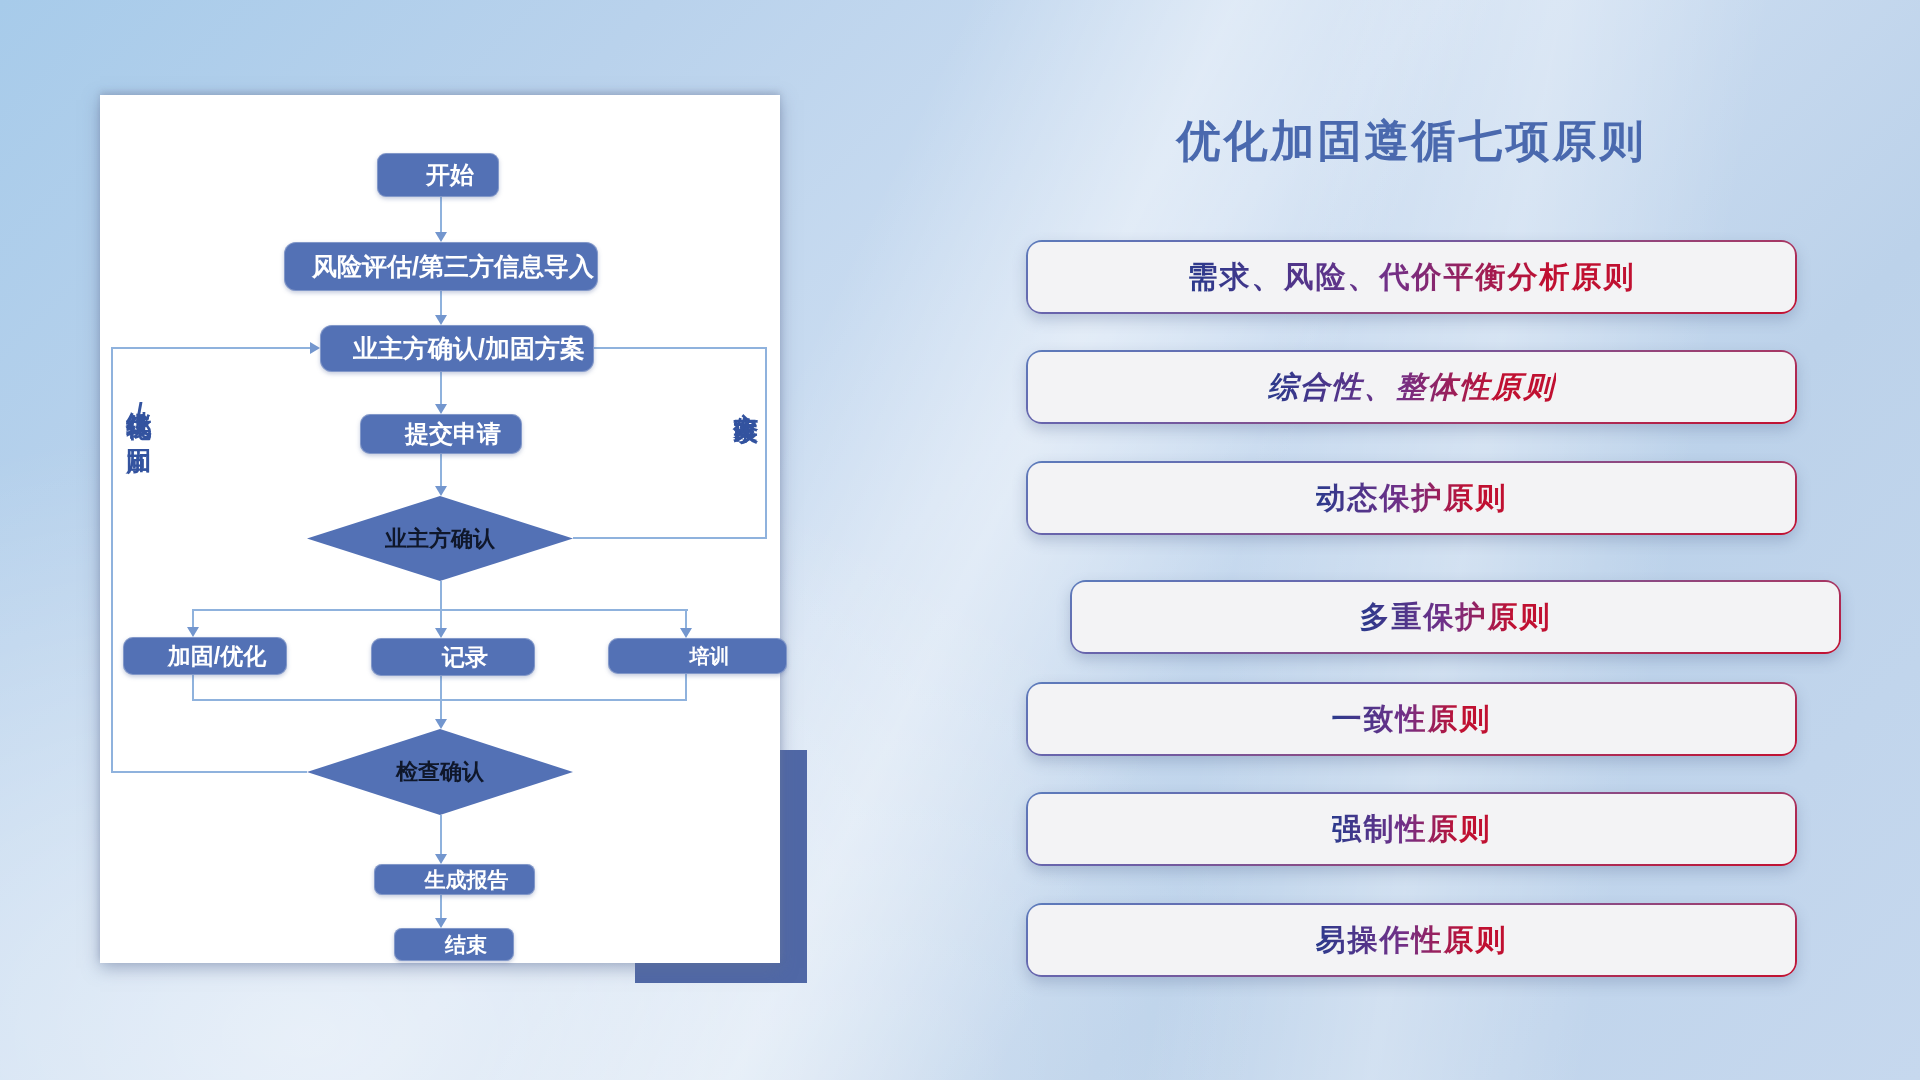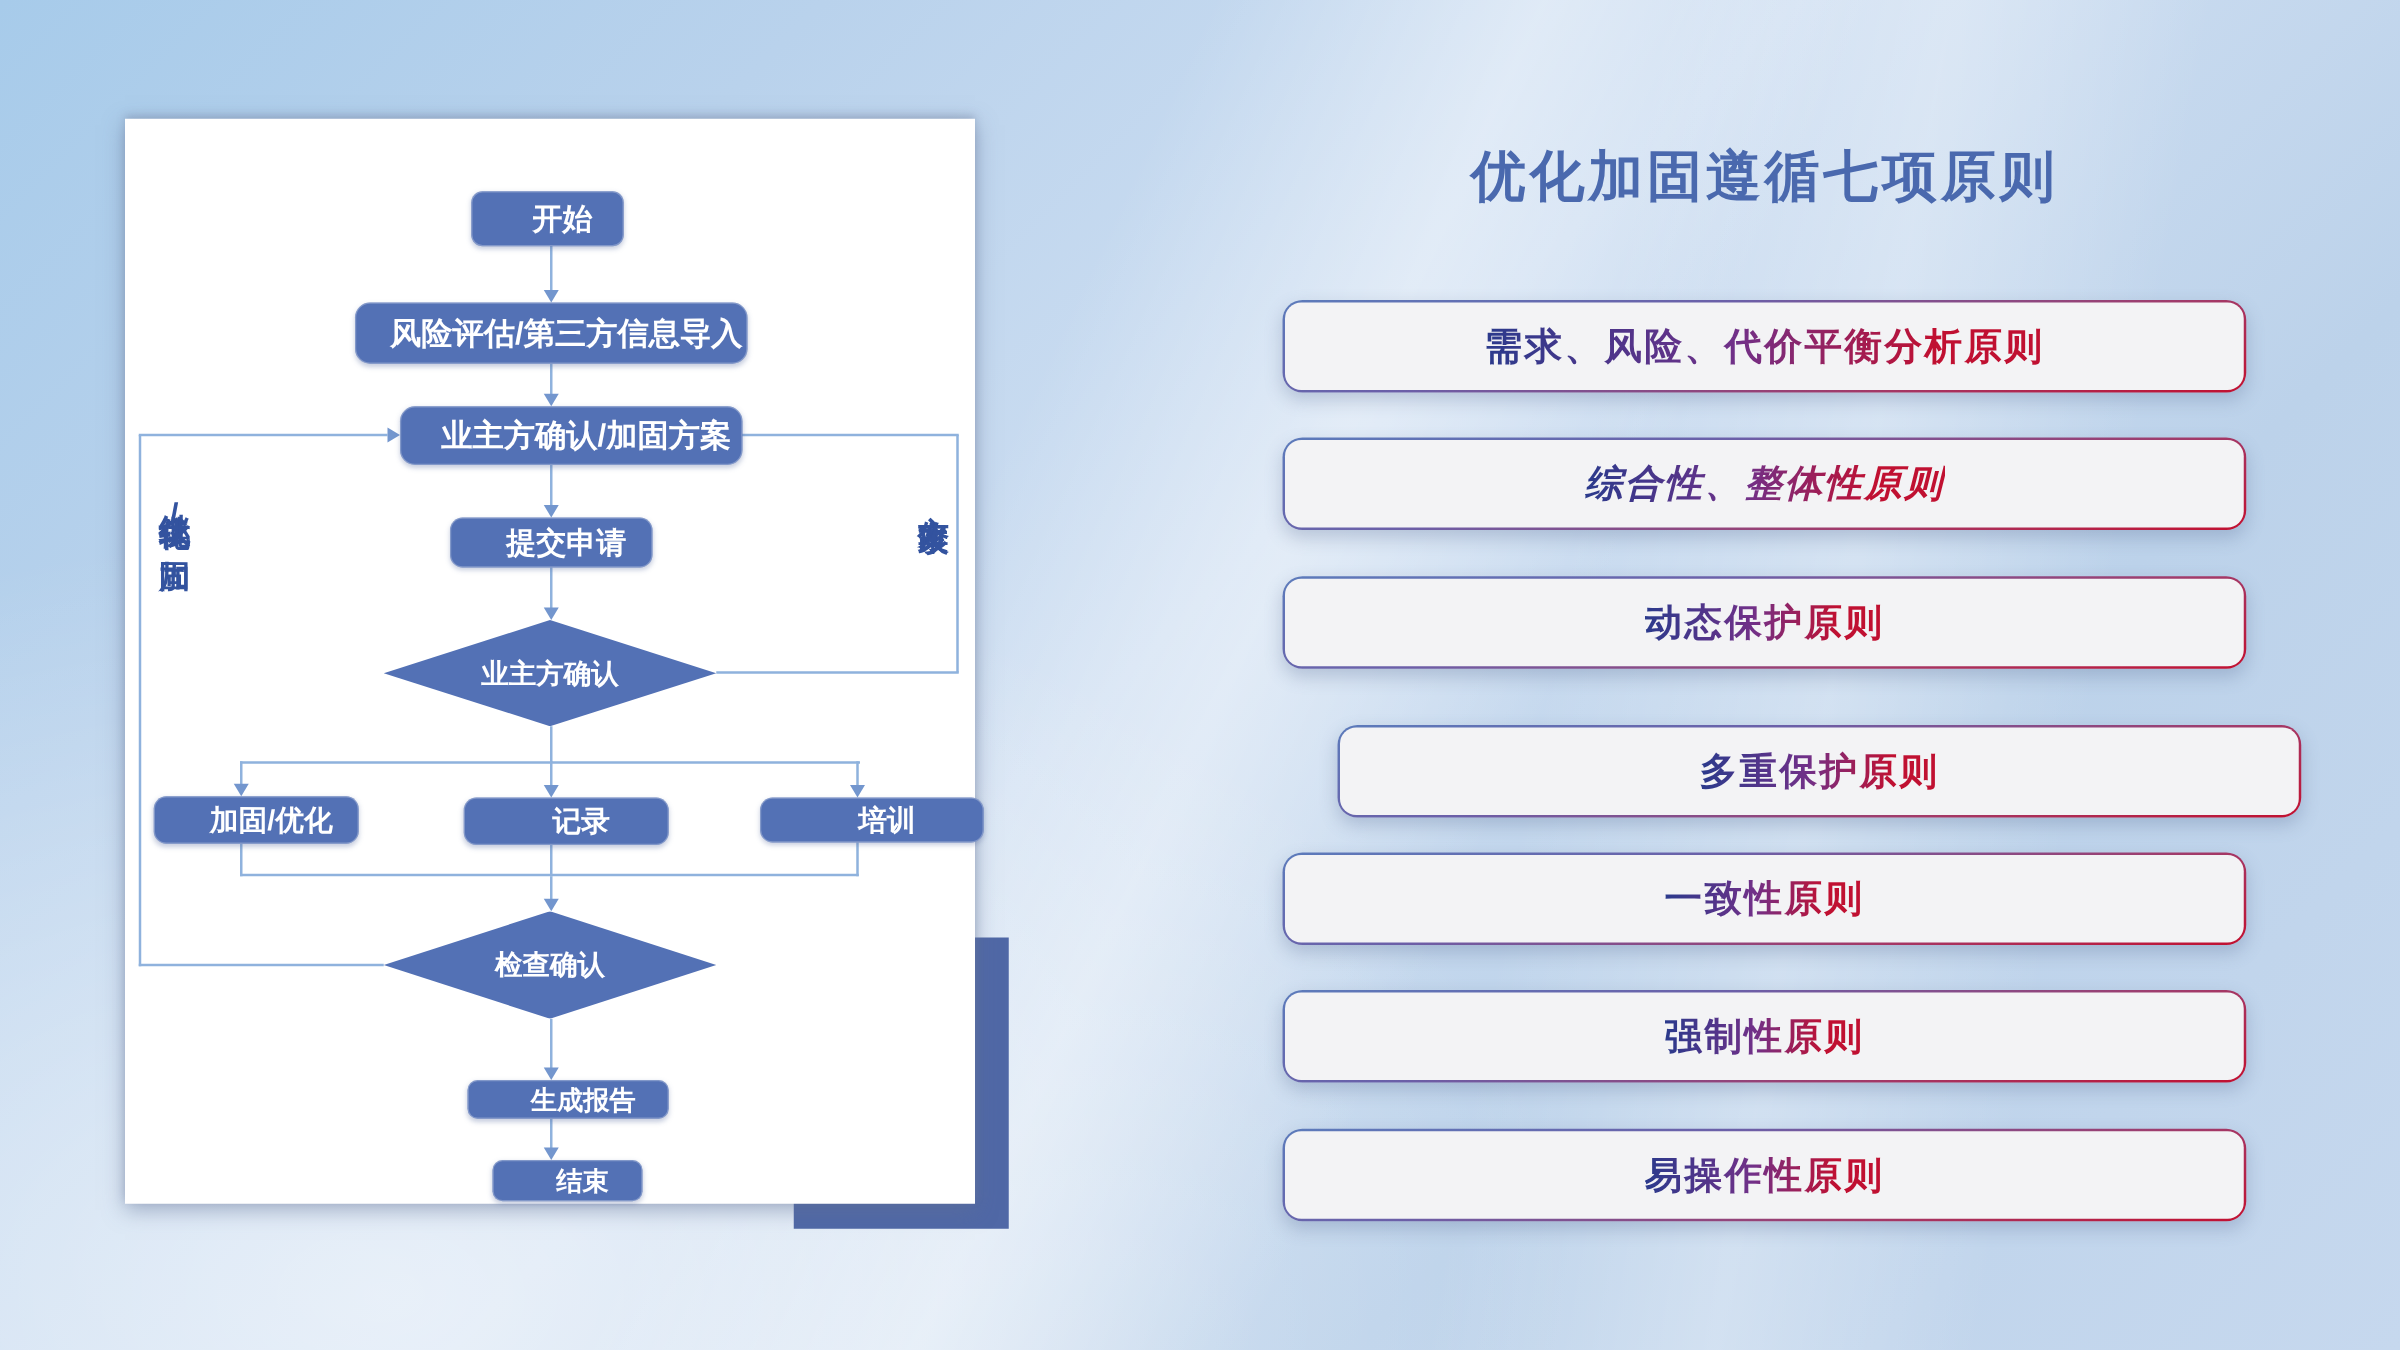--- a/index.html
+++ b/index.html
@@ -14,21 +14,21 @@
   }
   .accent { position:absolute; left:635px; top:750px; width:172px; height:233px; background:#5068a6; }
   .card   { position:absolute; left:100px; top:95px; width:680px; height:868px; background:#ffffff;
             box-shadow:0 5px 16px rgba(96,112,150,0.50), 0 -3px 6px rgba(120,132,160,0.35); }
 
   
   .fc-box { position:absolute; background:#5371b5; color:#ffffff; display:flex; align-items:center;
             justify-content:center; font-weight:bold; border-radius:10px;
             box-shadow: inset 0 0 0 1px rgba(255,255,255,0.28), 0 2px 4px rgba(90,110,160,0.35);
             text-align:center;padding-left:24px; }
-  .fc-diamond { position:absolute; background:#5371b5; color:#ffffff; display:flex; align-items:center;
+  .fc-diamond { position:absolute; background:#5371b5; color:#0f172a; display:flex; align-items:center;
             justify-content:center; font-weight:bold;
             clip-path:polygon(50% 0, 100% 50%, 50% 100%, 0 50%); text-align:center; }
   .line  { position:absolute; background:#8fb2dd; }
   .arr   { position:absolute; width:0; height:0; }
   .arr.down  { border-left:6px solid transparent; border-right:6px solid transparent; border-top:10px solid #7396ce; }
   .arr.left  { border-top:6px solid transparent; border-bottom:6px solid transparent; border-right:10px solid #7396ce; }
   .arr.right { border-top:6px solid transparent; border-bottom:6px solid transparent; border-left:10px solid #7396ce; }
   .v-label { position:absolute; writing-mode:vertical-rl; text-orientation:upright;
              font-weight:bold; color:#33539f; font-size:25px; letter-spacing:2px; line-height:1.05; }
 
@@ -111,21 +111,21 @@
     <div class="fc-box" style="left:320px; top:325px; width:250px; height:47px; font-size:25px; border-radius:12px;">业主方确认/加固方案</div>
 
     <div class="fc-box" style="left:360px; top:414px; width:138px; height:40px; font-size:24px;">提交申请</div>
 
     <div class="fc-diamond" style="left:307px; top:496px; width:266px; height:85px; font-size:22px;">业主方确认</div>
 
     <div class="fc-box" style="left:123px; top:637px; width:140px; height:38px; font-size:23px;">加固/优化</div>
 
     <div class="fc-box" style="left:371px; top:638px; width:140px; height:38px; font-size:23px;">记录</div>
 
-    <div class="fc-box" style="left:608px; top:638px; width:155px; height:36px; font-size:23px;">培训</div>
+    <div class="fc-box" style="left:608px; top:638px; width:155px; height:36px; font-size:20px;">培训</div>
 
     <div class="fc-diamond" style="left:307px; top:729px; width:266px; height:86px; font-size:22px;">检查确认</div>
 
     <div class="fc-box" style="left:374px; top:864px; width:137px; height:31px; font-size:21px; border-radius:8px;">生成报告</div>
 
     <div class="fc-box" style="left:394px; top:928px; width:96px; height:33px; font-size:21px; border-radius:8px;">结束</div>
 
     <div class="v-label" style="left:126px; top:390px;">继续优化/加固</div>
     <div class="v-label" style="left:733px; top:393px;">方案修改</div>
   </div>

